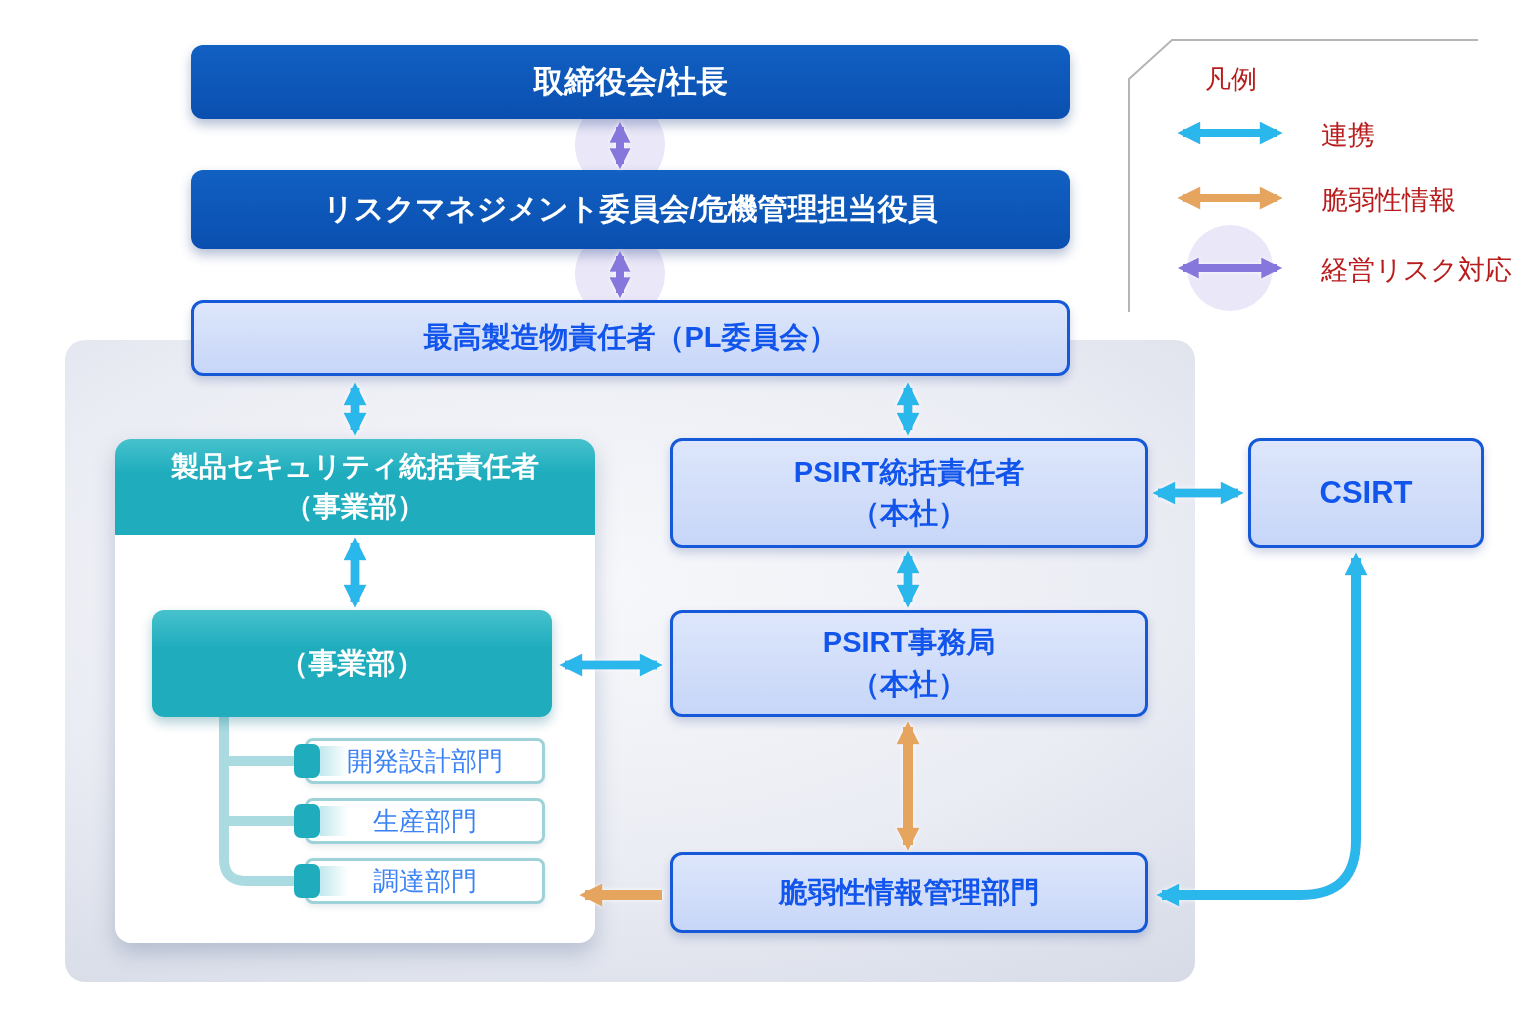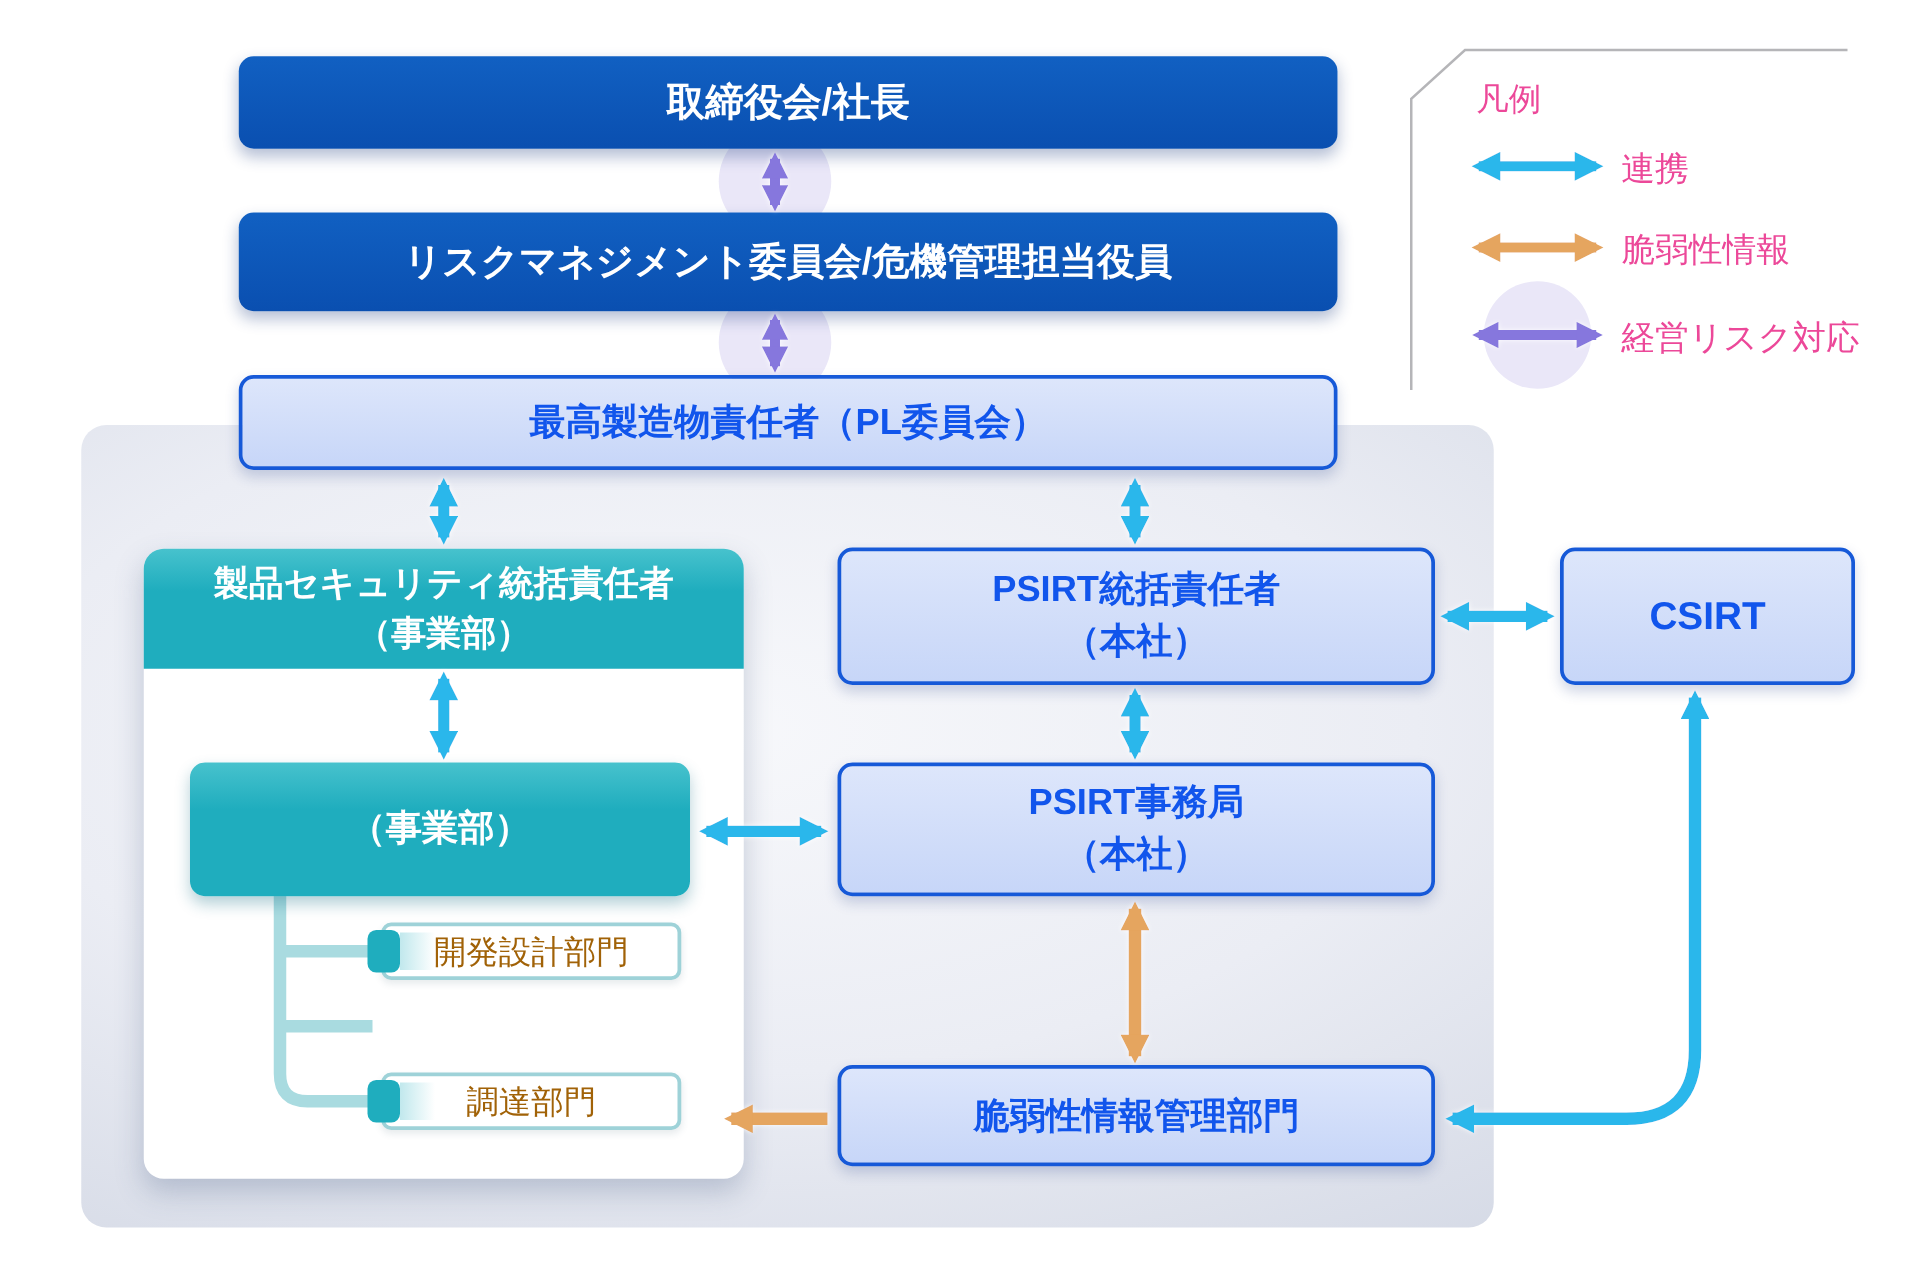--- a/index.html
+++ b/index.html
@@ -22,28 +22,28 @@
 
   .gray-container{position:absolute;left:65px;top:340px;width:1130px;height:642px;
         border-radius:20px;z-index:0;
         background:radial-gradient(110% 95% at 45% 38%,#f7f8fb 0%,#ebedf4 45%,#ccd2e0 100%);}
   .white-panel{position:absolute;left:115px;top:439px;width:480px;height:504px;
         background:#ffffff;border-radius:16px;z-index:1;
         box-shadow:0 10px 22px rgba(70,90,130,.28);}
   .teal-header{left:115px;top:439px;width:480px;height:96px;border-radius:16px 16px 0 0;
         font-size:28px;box-shadow:none;}
 
-  .dept{background:#ffffff;border:3px solid #9ed2d8;border-radius:8px;color:#a16207;
+  .dept{background:#ffffff;border:3px solid #9ed2d8;border-radius:8px;color:#3b82f6;
         font-weight:500;font-size:26px;box-shadow:0 3px 6px rgba(60,90,110,.12);}
   .dept .tab{position:absolute;left:-14px;top:50%;transform:translateY(-50%);
         width:26px;height:34px;background:#1fadbe;border-radius:7px;}
   .dept .tab::after{content:"";position:absolute;left:26px;top:2px;width:28px;height:30px;
         background:linear-gradient(90deg,rgba(31,173,190,.28),rgba(31,173,190,0));}
 
-  .legend-text{position:absolute;color:#ec4899;z-index:3;}
+  .legend-text{position:absolute;color:#b91c1c;z-index:3;margin-left:24px;}
 </style>
 </head>
 <body>
 
 <div class="stage">
 
   <div class="gray-container"></div>
   <div class="white-panel"></div>
 
   <svg class="layer z2" width="1540" height="1020">
@@ -75,20 +75,24 @@
     <span>（事業部）</span>
   </div>
 
   <div class="box tealbox two-line" style="left:152px;top:610px;width:400px;height:107px;font-size:29px;">
     <span>（事業部）</span>
   </div>
 
   <div class="box dept" style="left:305px;top:738px;width:240px;height:46px;">
     <span class="tab"></span>
     <span>開発設計部門</span>
+  </div>
+  <div class="box dept" style="left:305px;top:798px;width:240px;height:46px;">
+    <span class="tab"></span>
+    <span>生産部門</span>
   </div>
   <div class="box dept" style="left:305px;top:858px;width:240px;height:46px;">
     <span class="tab"></span>
     <span>調達部門</span>
   </div>
 
   <div class="box lightblue two-line" style="left:670px;top:438px;width:478px;height:110px;font-size:29px;">
     <span>PSIRT統括責任者</span>
     <span>（本社）</span>
   </div>

